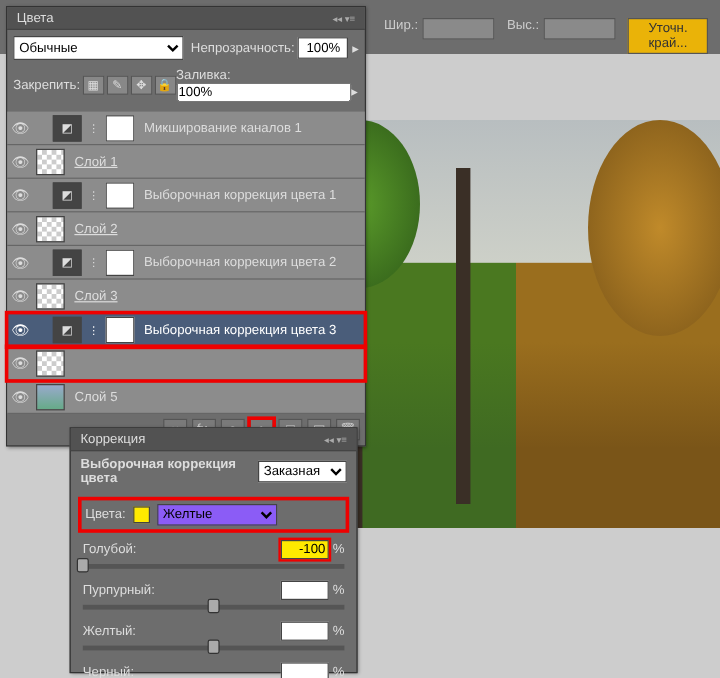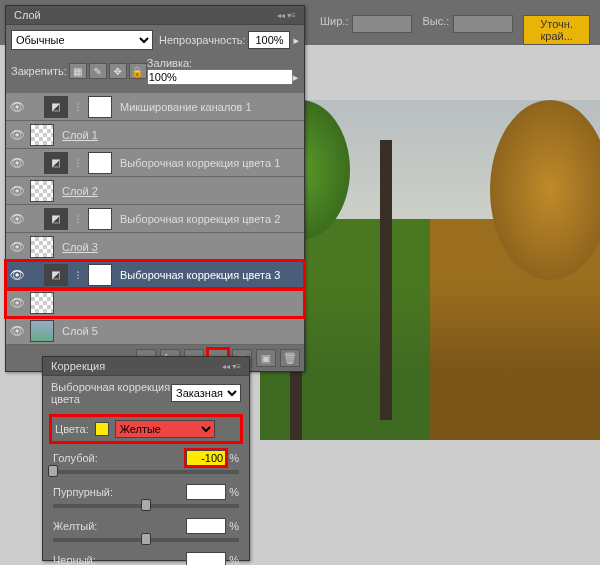--- a/index.html
+++ b/index.html
@@ -45,26 +45,26 @@
 .layer .mask { width: 24px; height: 22px; background: #fff; border: 1px solid #444; }
 .layer .lname { flex: 1; padding-left: 4px; }
 .layer .lname.u { text-decoration: underline; }
 .layer .link { width: 12px; font-size: 9px; text-align: center; }
 
 .hl-red { outline: 3px solid #e00; outline-offset: -1px; }
 
 .layers-footer { background: #6d6d6d; padding: 4px; display: flex; justify-content: flex-end; gap: 4px; }
 .layers-footer .fb { width: 20px; height: 18px; background: #7a7a7a; border: 1px solid #555; display: flex; align-items: center; justify-content: center; font-size: 11px; color: #ccc; }
 
-.correction { top: 356px; left: 42px; width: 208px; height: 205px; }
+.correction { top: 356px; left: 58px; width: 240px; height: 205px; }
 .corr-sub { padding: 5px 8px; display: flex; justify-content: space-between; align-items: center; }
-.corr-sub b { color: #ddd; font-weight: normal; }
+.corr-sub b { color: #ddd; font-weight: bold; }
 .corr-sub select { width: 82px; height: 18px; background: #fff; border: 1px solid #444; }
 .color-row { margin: 6px 8px; padding: 4px; display: flex; align-items: center; gap: 6px; }
-.color-row select { width: 100px; height: 18px; background: #ef4444; border: 1px solid #444; }
+.color-row select { width: 100px; height: 18px; background: #8b5cf6; border: 1px solid #444; }
 .swatch { width: 14px; height: 14px; background: #ffea00; border: 1px solid #444; display: inline-block; }
 .slider-row { padding: 2px 10px; }
 .slider-row .top { display: flex; justify-content: space-between; align-items: center; }
 .slider-row input { width: 40px; height: 16px; background: #fff; border: 1px solid #444; text-align: right; padding-right: 2px; }
 .slider-row .hly { background: #ffea00; outline: 2px solid #e00; }
 .slider-row .track { height: 4px; background: #555; margin: 4px 0 6px; position: relative; }
 .slider-row .handle { position: absolute; top: -5px; width: 10px; height: 12px; background: #aaa; border: 1px solid #333; border-radius: 2px; transform: translateX(-50%); }
 </style>
 </head>
 <body>
@@ -88,21 +88,21 @@
     </div>
   <div class="field">
       <span>Выс.:</span>
       <input style="">
     </div>
   <button class="btn">Уточн. край...</button>
 </div>
 
 <div class="panel layers">
   <div class="panel-header">
-    <span>Слой</span>
+    <span>Цвета</span>
     <span class="ctrls">◂◂ ▾≡</span>
   </div>
   <div class="layers-opts">
     <select><option>Обычные</option></select>
     <div class="pct">
         <span>Непрозрачность:</span>
         <input value="100%" style="">
         <span>▸</span>
       </div>
   </div>

